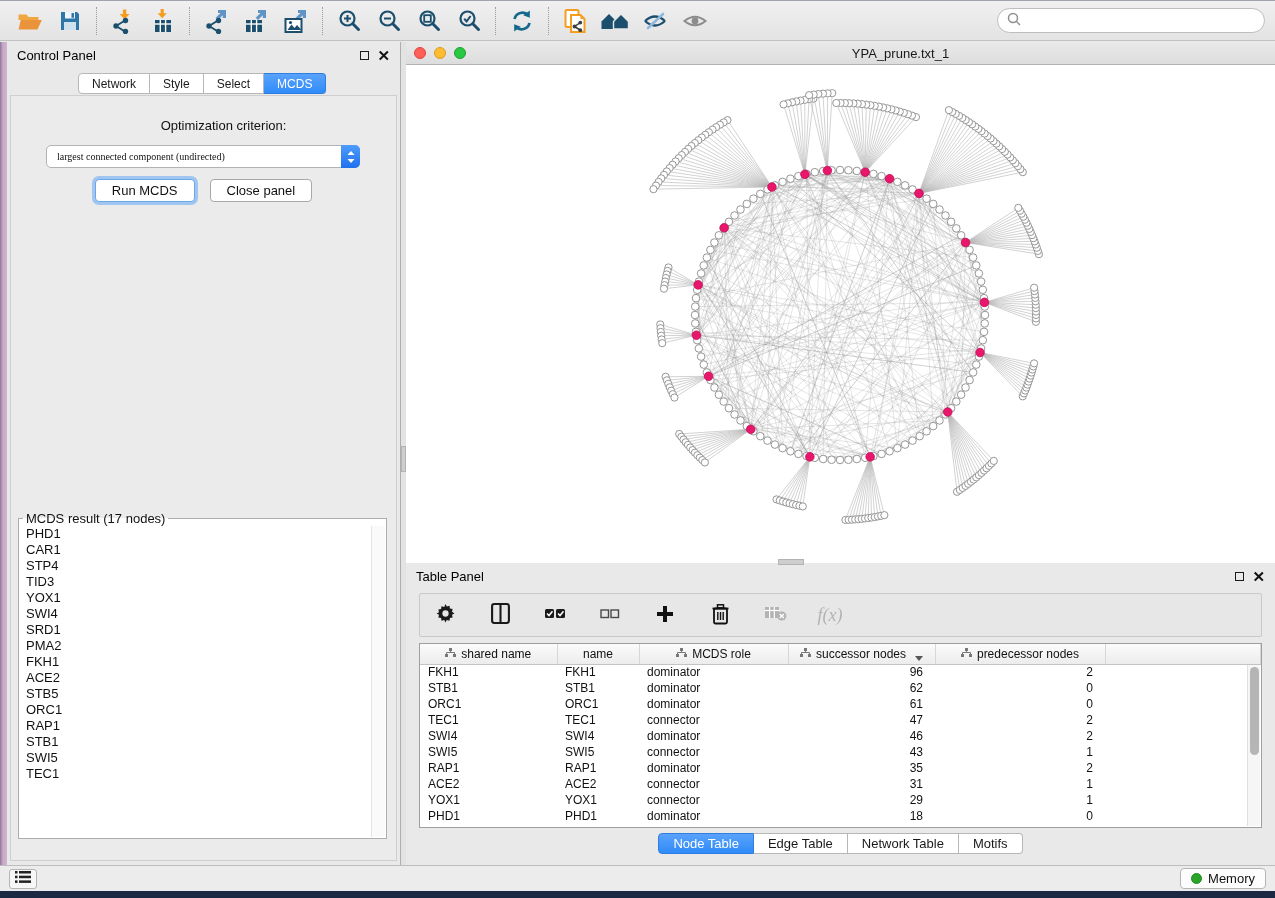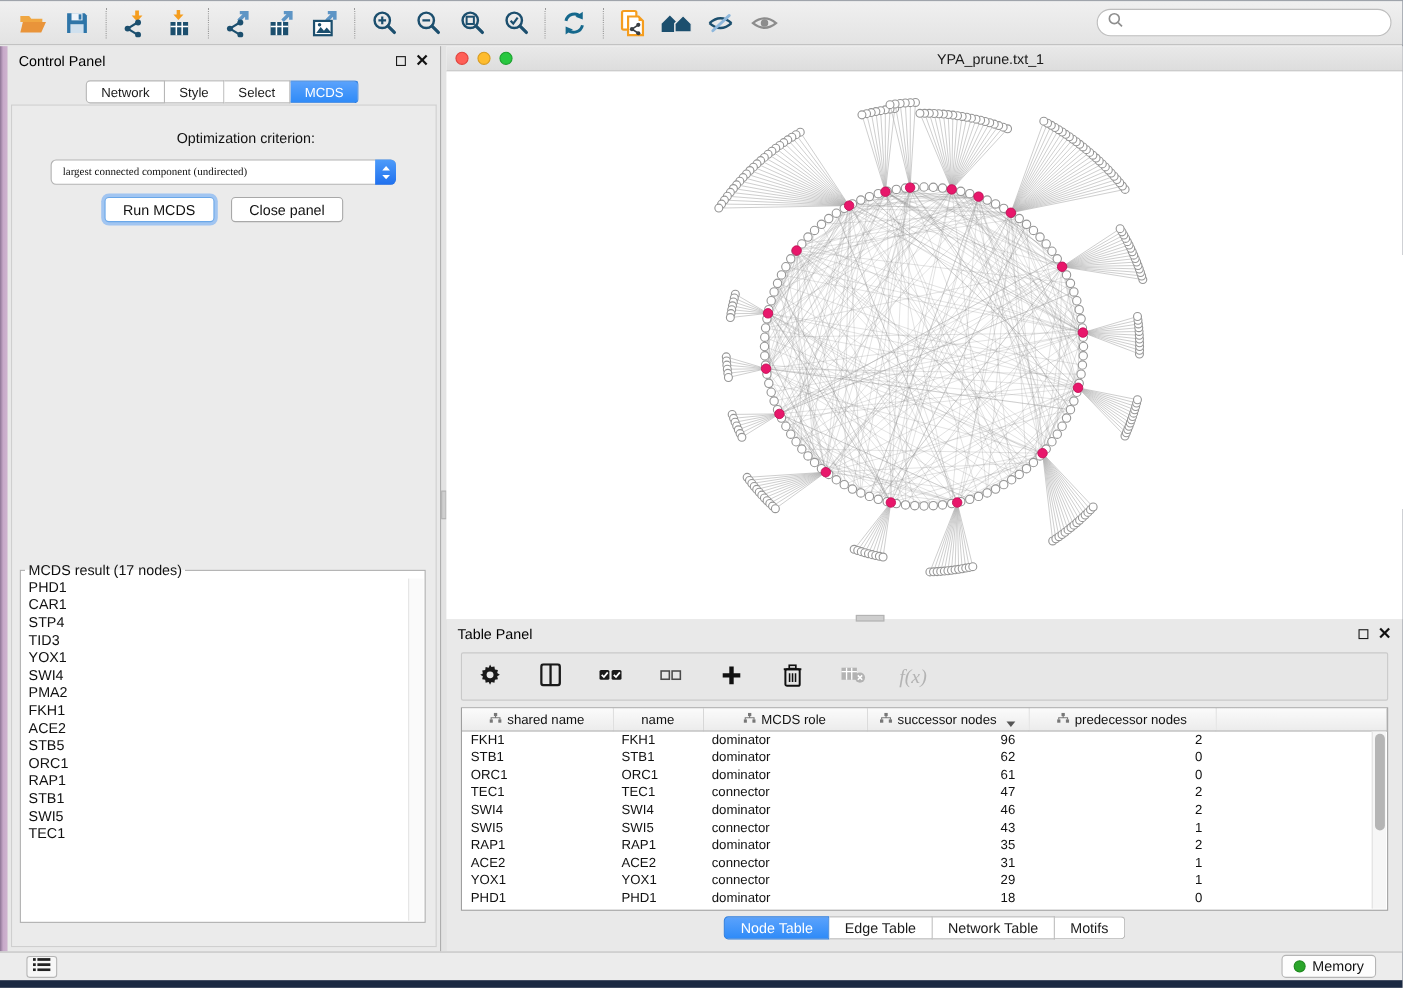--- a/index.html
+++ b/index.html
@@ -97,21 +97,21 @@
 
   .tp-tabs { position:absolute; left:0; right:0; top:270px; display:flex; justify-content:center; height:21px; }
   .tp-tab { font-size:13px; color:#1a1a1a; background:#fff; border:1px solid #b7b7b7; border-left:none;
     padding:0 14px; display:flex; align-items:center; }
   .tp-tab:first-child { border-left:1px solid #b7b7b7; border-radius:4px 0 0 4px; }
   .tp-tab:last-child { border-radius:0 4px 4px 0; }
   .tp-tab.active { background:linear-gradient(#5aa2fc,#2f8bf8); border-color:#2f7fe0; color:#fff; }
 
   
   .statusbar { position:absolute; left:0; top:865px; width:1275px; height:26px; background:#ececec;
-    border-top:1px solid #bdbdbd; display:flex; align-items:center; padding:0 24px; }
+    border-top:1px solid #bdbdbd; display:flex; align-items:center; padding:0 9px; }
   .status-btn { width:28px; height:20px; background:#f7f7f7; border:1px solid #b5b5b5; border-radius:3px;
     display:flex; align-items:center; justify-content:center; }
   .memory-btn { margin-left:auto; height:21px; background:#fdfdfd; border:1px solid #b5b5b5; border-radius:4px;
     display:flex; align-items:center; gap:6px; padding:0 10px; font-size:13px; color:#111; }
   .mem-dot { width:11px; height:11px; border-radius:50%; background:#2aa52a; border:1px solid #1f8a1f; }
 </style>
 </head>
 <body>
 
 <div class="app">
@@ -337,20 +337,21 @@
         </div>
         <fieldset class="mcds-fieldset">
           <legend>MCDS result (17 nodes)</legend>
           <div class="mcds-list" id="mcds-list">
               <div>PHD1</div>
               <div>CAR1</div>
               <div>STP4</div>
               <div>TID3</div>
               <div>YOX1</div>
               <div>SWI4</div>
+              <div>SRD1</div>
               <div>PMA2</div>
               <div>FKH1</div>
               <div>ACE2</div>
               <div>STB5</div>
               <div>ORC1</div>
               <div>RAP1</div>
               <div>STB1</div>
               <div>SWI5</div>
               <div>TEC1</div>
             </div>

